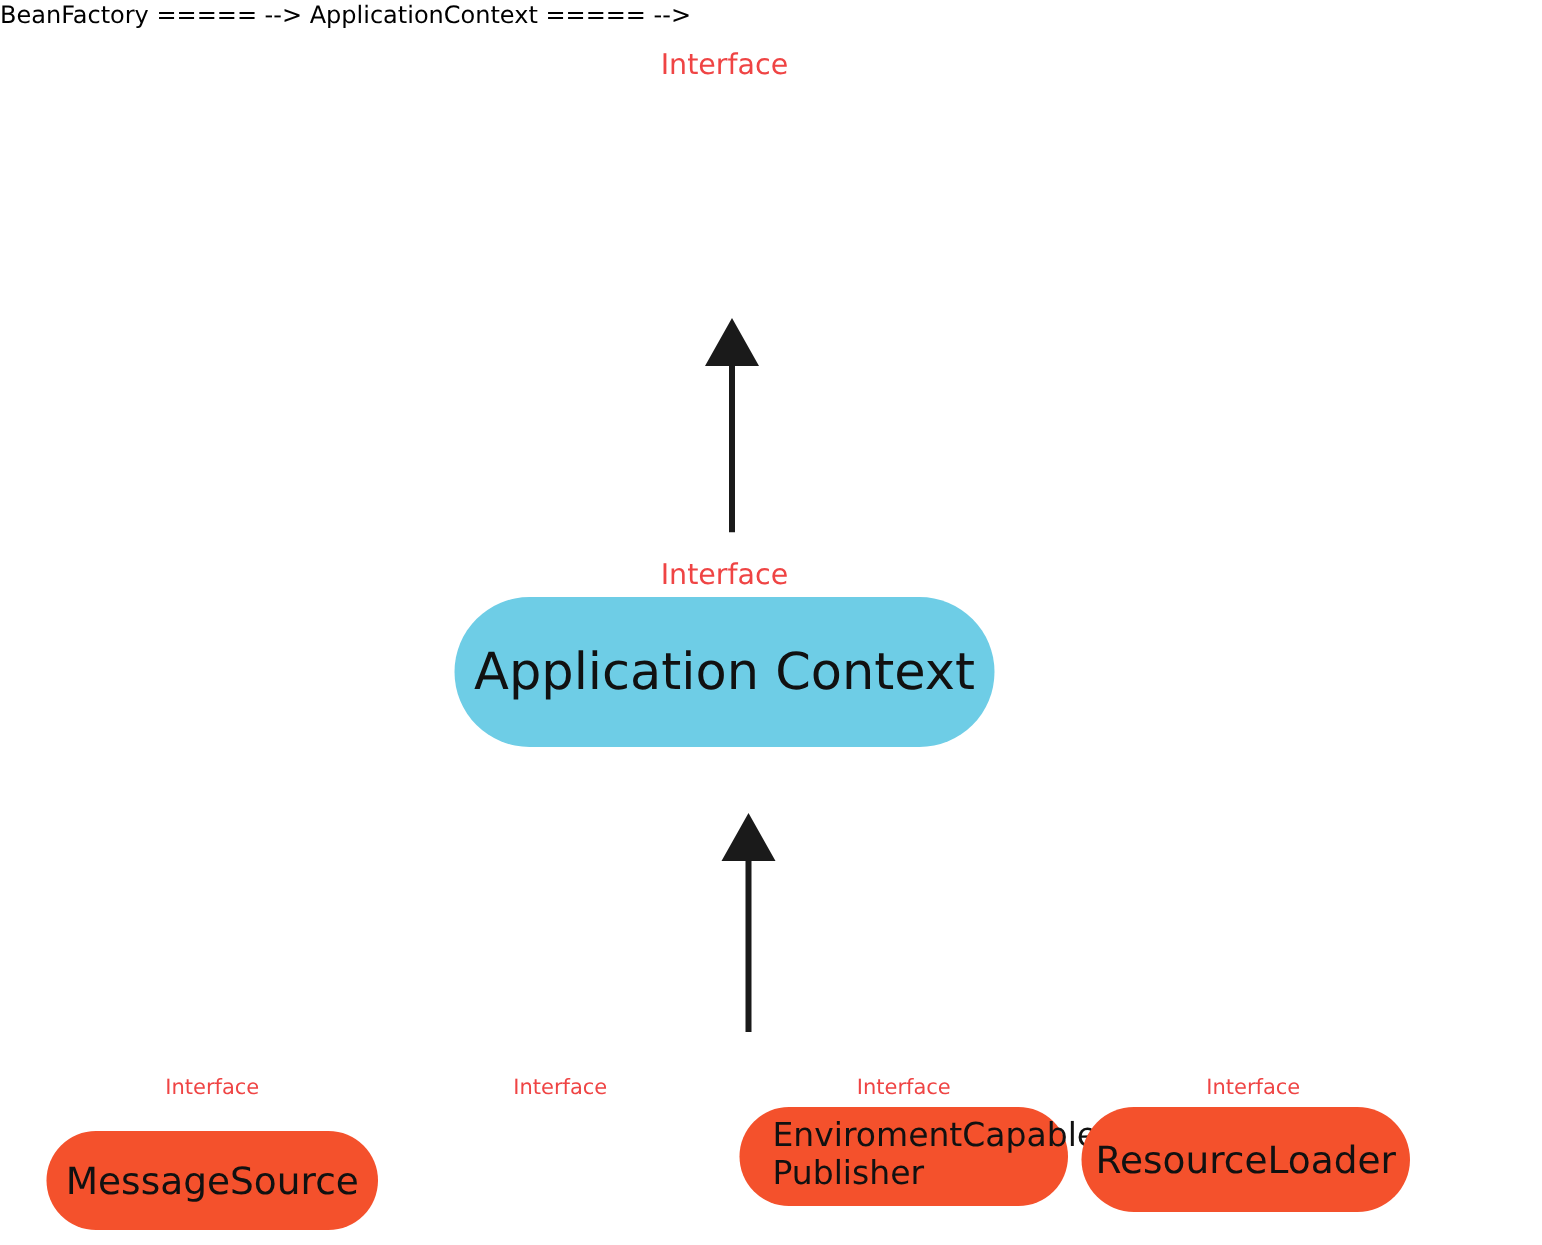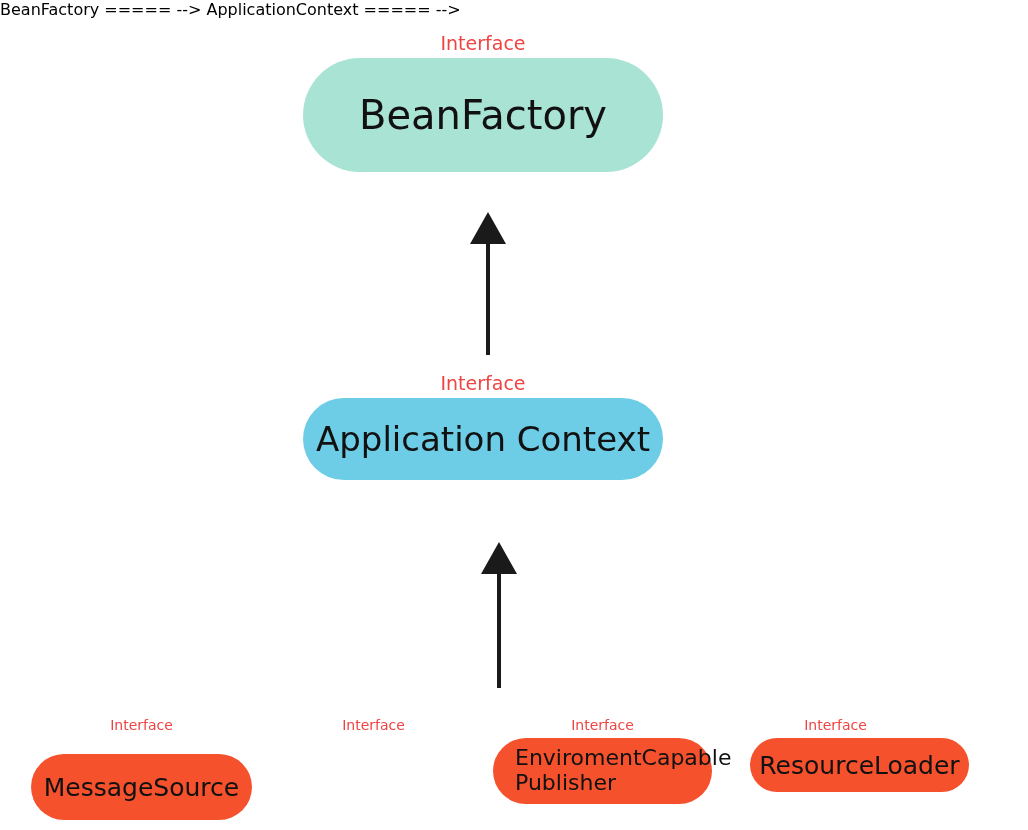--- a/index.html
+++ b/index.html
@@ -71,36 +71,33 @@
   .arrow svg { display: block; }
 </style>
 </head>
 <body>
 
 <div id="canvas">
 
   
   <div class="stereotype" style="left:303px; top:34px; width:360px; font-size:19px;">Interface</div>
 
-  <div class="node node-beanfactory" style="left:303px; top:58px; width:360px; height:114px;">
-    <span class="node-label" style="font-size:40px;">BeanFactory</span>
-  </div>
 
    BeanFactory ===== --&gt;
   <div class="arrow" style="left:466px; top:210px; width:44px; height:145px;">
     <svg width="44" height="145" viewBox="0 0 44 145">
       <line x1="22" y1="145" x2="22" y2="28" stroke="#1a1a1a" stroke-width="4"></line>
       <polygon points="22,2 40,34 4,34" fill="#1a1a1a"></polygon>
     </svg>
   </div>
 
   
   <div class="stereotype" style="left:303px; top:374px; width:360px; font-size:19px;">Interface</div>
 
-  <div class="node node-appcontext" style="left:303px; top:398px; width:360px; height:82px;">
+  <div class="node node-appcontext" style="left:303px; top:398px; width:360px; height:100px;">
     <span class="node-label" style="font-size:34px;">Application Context</span>
   </div>
 
    ApplicationContext ===== --&gt;
   <div class="arrow" style="left:477px; top:540px; width:44px; height:148px;">
     <svg width="44" height="148" viewBox="0 0 44 148">
       <line x1="22" y1="148" x2="22" y2="28" stroke="#1a1a1a" stroke-width="4"></line>
       <polygon points="22,2 40,34 4,34" fill="#1a1a1a"></polygon>
     </svg>
   </div>
@@ -120,17 +117,17 @@
   <div class="stereotype" style="left:493px; top:718px; width:219px; font-size:14px;">Interface</div>
 
   <div class="node node-leaf align-left" style="left:493px; top:738px; width:219px; height:66px; padding-left:22px;">
     <span class="node-label" style="font-size:22px; line-height:1.12;">EnviromentCapable
 Publisher</span>
   </div>
 
   
   <div class="stereotype" style="left:726px; top:718px; width:219px; font-size:14px;">Interface</div>
 
-  <div class="node node-leaf" style="left:750px; top:738px; width:219px; height:54px;">
+  <div class="node node-leaf" style="left:721px; top:738px; width:219px; height:70px;">
     <span class="node-label" style="font-size:25px;">ResourceLoader</span>
   </div>
 
 </div>
 
 </body></html>

